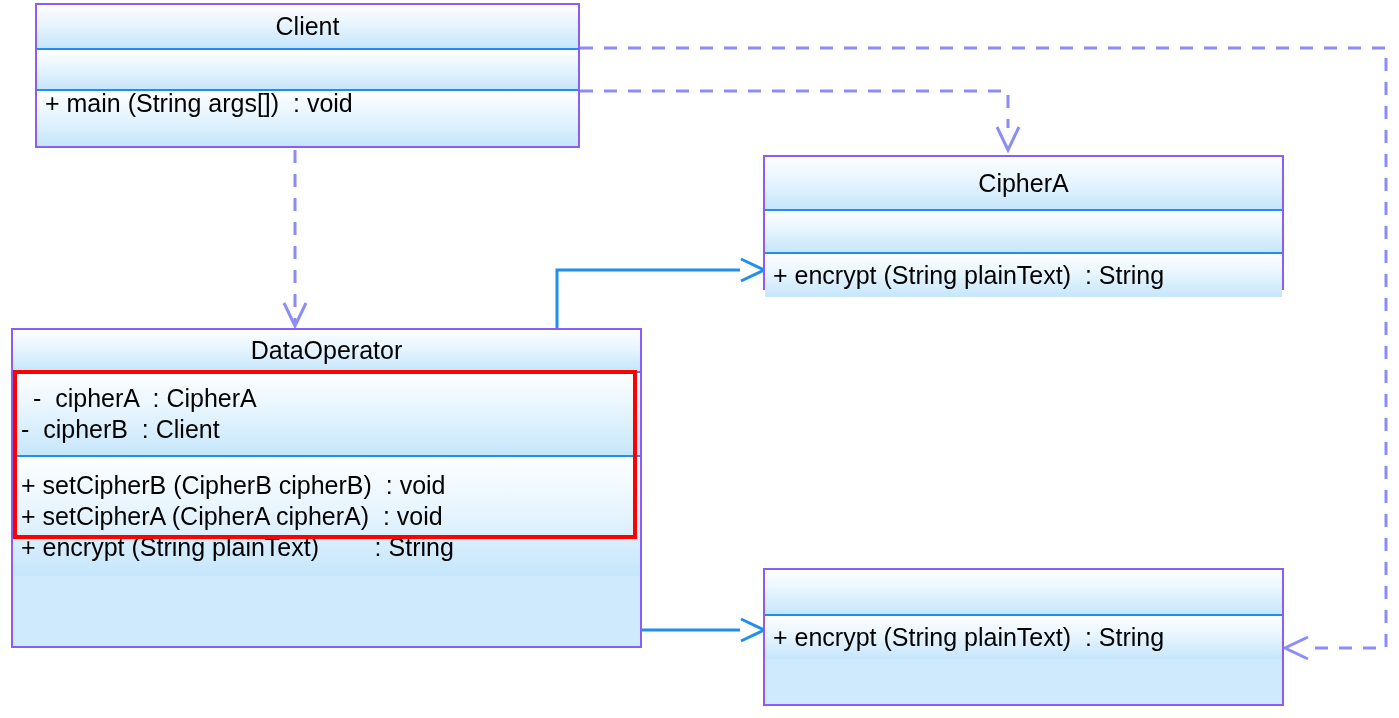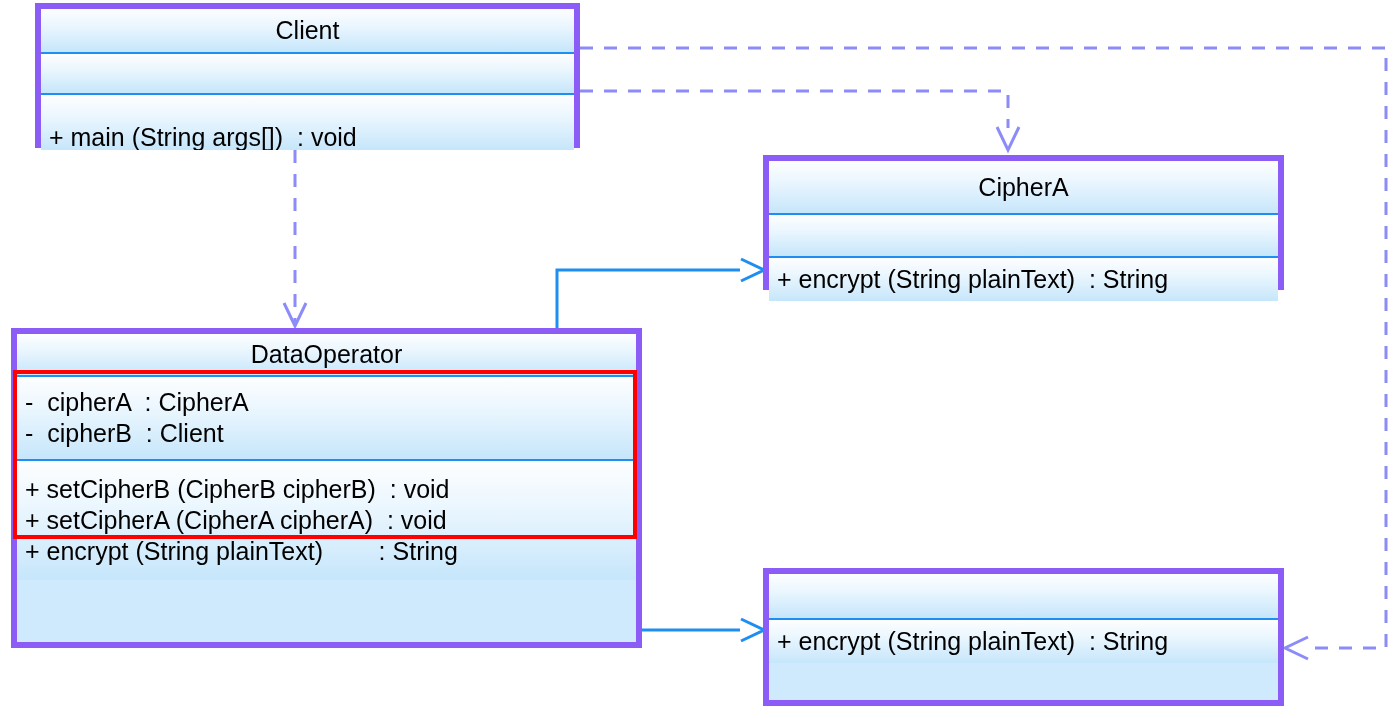--- a/index.html
+++ b/index.html
@@ -13,21 +13,21 @@
     height: 718px;
     background: #ffffff;
     font-family: "Liberation Sans", sans-serif;
     overflow: hidden;
   }
 
   
   .uml-class {
     position: absolute;
     box-sizing: border-box;
-    border: 6px solid #8b5cf6;
+    border: 2px solid #8b5cf6;
     background: #cfeafc;
   }
   .compartment {
     box-sizing: border-box;
     position: relative;
     background: linear-gradient(to bottom, #fdfeff 0%, #eaf6fe 40%, #c6e6fb 100%);
     overflow: hidden;
   }
   .compartment + .compartment {
     border-top: 2px solid #1f8ef1;
@@ -122,31 +122,31 @@
       <path class="assoc-line" d="M 557 578 L 557 630 L 740 630"></path>
       <path class="assoc-head" d="M 741 619 L 764 630 L 741 641"></path>
     </g>
   </svg>
 
   <div class="uml-class" style="left:35px; top:3px; width:545px; height:145px;">
     <div class="compartment cls-title" style="height:43px;">
       <span>Client</span>
     </div>
     <div class="compartment cls-attrs" style="height:41px;"></div>
-    <div class="compartment cls-ops" style="height:57px; display:flex; flex-direction:column; justify-content:flex-end;">
+    <div class="compartment cls-ops" style="height:57px; display:flex; flex-direction:column; justify-content:flex-start;">
       <div class="member">+ main (String args[])  : void</div>
     </div>
   </div>
 
   <div class="uml-class" style="left:11px; top:328px; width:631px; height:320px;">
     <div class="compartment cls-title" style="height:41px;">
       <span>DataOperator</span>
     </div>
     <div class="compartment cls-attrs" style="height:84px; display:flex; flex-direction:column; justify-content:center;">
-      <div class="member" style="padding:3px 0 3px 8px;">-  cipherA  : CipherA</div>
+      <div class="member" style="padding:3px 0 3px 20px;">-  cipherA  : CipherA</div>
       <div class="member" style="padding:3px 0 3px 8px;">-  cipherB  : Client</div>
     </div>
     <div class="compartment cls-ops" style="height:121px; display:flex; flex-direction:column; justify-content:center;">
       <div class="member" style="padding:3px 0 3px 8px;">+ setCipherB (CipherB cipherB)  : void</div>
       <div class="member" style="padding:3px 0 3px 8px;">+ setCipherA (CipherA cipherA)  : void</div>
       <div class="member" style="padding:3px 0 3px 8px;">+ encrypt (String plainText)        : String</div>
     </div>
   </div>
 
   <div class="highlight-rect" style="left:13px; top:370px; width:624px; height:169px;"></div>

